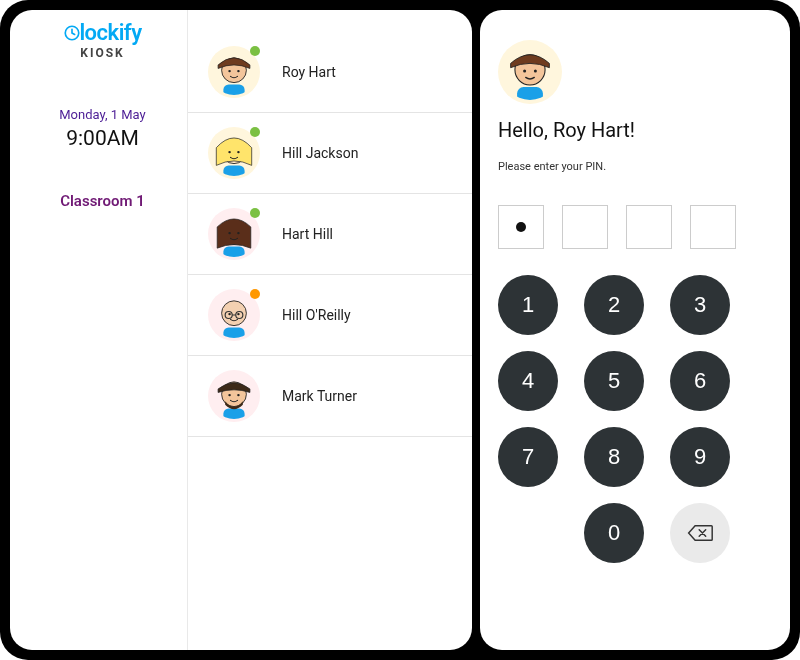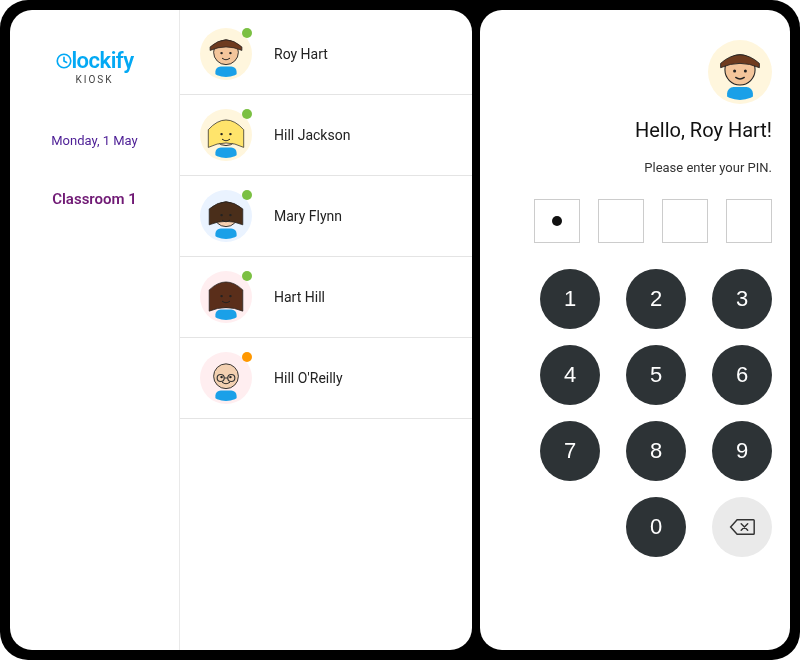--- a/index.html
+++ b/index.html
@@ -28,64 +28,65 @@
     display: flex;
     overflow: hidden;
   }
   .screen-right {
     width: 310px;
     background: #fff;
     border-radius: 22px;
     margin: 10px 10px 10px 0;
     display: flex;
     flex-direction: column;
-    align-items: flex-end;
+    align-items: flex-start;
     padding: 30px 18px 14px;
   }
   
   .sidebar {
     width: 170px;
-    padding: 40px 14px 10px;
+    padding: 12px 14px 10px;
     text-align: center;
     border-right: 1px solid #e9e9e9;
+    margin-left: 8px;
   }
   .logo {
     font-size: 22px;
     font-weight: 600;
     color: #03a9f4;
     letter-spacing: -0.5px;
     line-height: 1;
   }
   .logo .kiosk {
     display: block;
-    font-size: 10px;
+    font-size: 12px;
     color: #444;
     letter-spacing: 2px;
     margin-top: 3px;
-    font-weight: 400;
+    font-weight: 700;
   }
   .logo-icon {
     display: inline-block;
     width: 18px; height: 18px;
     vertical-align: -2px;
     margin-right: -2px;
   }
   .date-block { margin-top: 48px; }
   .date-line { font-size: 13px; color: #4c1d95; }
   .time-line { font-size: 21px; color: #111; margin-top: 4px; }
   .location-block {
     margin-top: 42px;
     font-size: 15px;
     font-weight: 600;
     color: #701a75;
   }
   
   .user-list {
     flex: 1;
-    padding-top: 4px;
+    padding-top: 22px;
   }
   .user-row {
     display: flex;
     align-items: center;
     gap: 22px;
     padding: 14px 20px;
     border-bottom: 1px solid #e4e4e4;
     cursor: pointer;
   }
   .avatar-wrap {
@@ -110,21 +111,21 @@
   .user-name { font-size: 14px; color: #222; }
   
   .big-avatar {
     width: 64px; height: 64px;
     border-radius: 50%;
     background: #fff6dd;
     display: flex; align-items: center; justify-content: center;
     margin-bottom: 14px;
   }
   .greeting { font-size: 20px; font-weight: 400; color: #111; margin-bottom: 18px; }
-  .instruction { font-size: 13px; color: #333; margin-bottom: 24px; }
+  .instruction { font-size: 11px; color: #333; margin-bottom: 32px; }
   .pin-boxes {
     display: flex;
     gap: 18px;
     margin-bottom: 26px;
   }
   .pin-box {
     width: 46px; height: 44px;
     border: 1px solid #ccc;
     display: flex; align-items: center; justify-content: center;
     font-size: 22px;
@@ -168,20 +169,21 @@
         <span class="logo-icon">
           <svg viewBox="0 0 24 24" fill="none">
             <circle cx="12" cy="12" r="9" stroke="#03a9f4" stroke-width="2.2"></circle>
             <path d="M12 7v5l3.5 2" stroke="#03a9f4" stroke-width="2.2" stroke-linecap="round"></path>
           </svg>
         </span><span>lockify</span>
         <span class="kiosk">KIOSK</span>
       </div>
       <div class="date-block">
         <div class="date-line">Monday, 1 May</div>
+        <div class="time-line">9:00AM</div>
       </div>
       <div class="location-block">Classroom 1</div>
     </div>
 
     <div class="user-list" id="user-list">
         <div class="user-row">
     <div class="avatar-wrap">
       <div class="avatar" style="background:#fff6dd">
   <svg width="46" height="46" viewBox="0 0 52 52">
     <defs>
@@ -222,45 +224,20 @@
       <circle cx="21" cy="25" r="1.4" fill="#222"></circle>
       <circle cx="31" cy="25" r="1.4" fill="#222"></circle>
       <path d="M22 31 Q26 34 30 31" stroke="#222" stroke-width="1.2" fill="none" stroke-linecap="round"></path>
 
     </g>
   </svg>
             </div>
       <div class="status-dot status-green"></div>
     </div>
     <div class="user-name">Hill Jackson</div>
-  </div>
-        <div class="user-row">
-    <div class="avatar-wrap">
-      <div class="avatar" style="background:#eaf3ff">
-  <svg width="46" height="46" viewBox="0 0 52 52">
-    <defs>
-                  <clipPath id="cmary46">
-                    <circle cx="26" cy="26" r="26"></circle>
-                  </clipPath>
-                </defs>
-    <g clip-path="url(#cmary46)">
-      <rect x="14" y="40" width="24" height="16" rx="6" fill="#1aa0e8"></rect>
-      <circle cx="26" cy="24" r="14" fill="#f6d0b1" stroke="#222" stroke-width="1"></circle>
-      <path d="M7 18 Q26 2 45 18 L45 36 Q26 28 7 36 Z" fill="#4a2e1a" stroke="#222" stroke-width="0.8"></path>
-
-      <circle cx="21" cy="25" r="1.4" fill="#222"></circle>
-      <circle cx="31" cy="25" r="1.4" fill="#222"></circle>
-      <path d="M22 31 Q26 34 30 31" stroke="#222" stroke-width="1.2" fill="none" stroke-linecap="round"></path>
-
-    </g>
-  </svg>
-            </div>
-      <div class="status-dot status-green"></div>
-    </div>
-    <div class="user-name">Mary Flynn</div>
   </div>
         <div class="user-row">
     <div class="avatar-wrap">
       <div class="avatar" style="background:#ffeef0">
   <svg width="46" height="46" viewBox="0 0 52 52">
     <defs>
                   <clipPath id="csusan46">
                     <circle cx="26" cy="26" r="26"></circle>
                   </clipPath>
                 </defs>
@@ -298,20 +275,45 @@
       <path d="M22 31 Q26 34 30 31" stroke="#222" stroke-width="1.2" fill="none" stroke-linecap="round"></path>
       <circle cx="20" cy="26" r="4" fill="none" stroke="#333" stroke-width="1.3"></circle>
                   <circle cx="32" cy="26" r="4" fill="none" stroke="#333" stroke-width="1.3"></circle>
                   <line x1="24" y1="26" x2="28" y2="26" stroke="#333" stroke-width="1.3"></line>
     </g>
   </svg>
             </div>
       <div class="status-dot status-orange"></div>
     </div>
     <div class="user-name">Hill O'Reilly</div>
+  </div>
+        <div class="user-row">
+    <div class="avatar-wrap">
+      <div class="avatar" style="background:#ffeef0">
+  <svg width="46" height="46" viewBox="0 0 52 52">
+    <defs>
+                  <clipPath id="cmark46">
+                    <circle cx="26" cy="26" r="26"></circle>
+                  </clipPath>
+                </defs>
+    <g clip-path="url(#cmark46)">
+      <rect x="14" y="40" width="24" height="16" rx="6" fill="#1aa0e8"></rect>
+      <circle cx="26" cy="24" r="14" fill="#f3c59b" stroke="#222" stroke-width="1"></circle>
+      <path d="M8 18 Q26 4 44 18 L44 22 Q26 16 8 22 Z" fill="#3d2a18" stroke="#222" stroke-width="0.8"></path>
+      <path d="M16 32 Q26 44 36 32 L36 36 Q26 46 16 36 Z" fill="#3d2a18"></path>
+      <circle cx="21" cy="25" r="1.4" fill="#222"></circle>
+      <circle cx="31" cy="25" r="1.4" fill="#222"></circle>
+      <path d="M22 31 Q26 34 30 31" stroke="#222" stroke-width="1.2" fill="none" stroke-linecap="round"></path>
+
+    </g>
+  </svg>
+            </div>
+
+    </div>
+    <div class="user-name">Mark Turner</div>
   </div>
       </div>
   </div>
 
   <div class="screen-right">
     <div class="big-avatar" id="big-avatar" style="background: rgb(255, 246, 221);">
   <svg width="56" height="56" viewBox="0 0 52 52">
     <defs>
             <clipPath id="croy56">
               <circle cx="26" cy="26" r="26"></circle>

